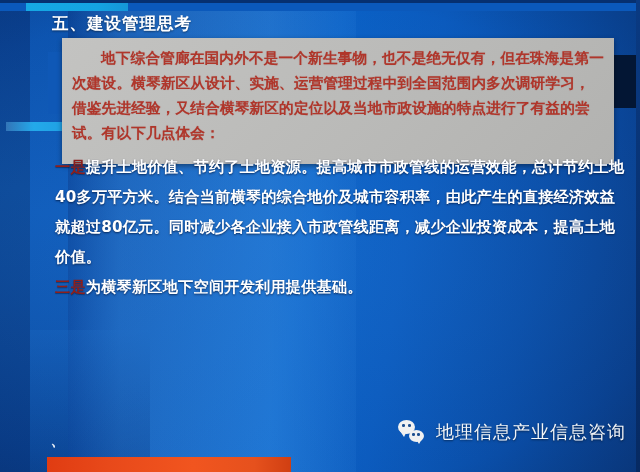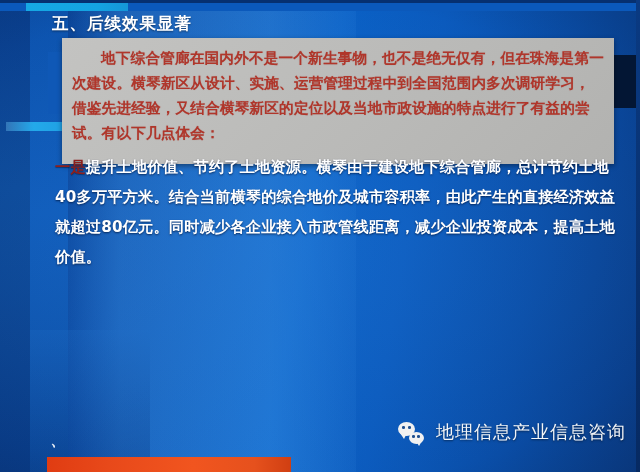--- a/index.html
+++ b/index.html
@@ -126,21 +126,21 @@
   
   .tick{
     position:absolute;left:51px;top:432px;
     color:#e8eef6;font-size:15px;font-weight:bold;
     transform:rotate(8deg);
   }
 
   
   .wechat{
     position:absolute;right:14px;top:420px;
-    display:flex;align-items:flex-end;gap:12px;
+    display:flex;align-items:flex-start;gap:12px;
   }
   .wechat-icon{
     position:relative;width:26px;height:22px;flex:0 0 auto;
   }
   .wechat-icon .b1{
     position:absolute;left:0;top:0;width:17px;height:14px;
     background:#f1f1f1;border-radius:50% 50% 50% 50%;
   }
   .wechat-icon .b1:after{
     content:"";position:absolute;left:2px;bottom:-3px;
@@ -194,32 +194,33 @@
   <div class="patch-bl"></div>
   <div class="bg-vignette"></div>
   <div class="dark-block"></div>
   <div class="top-strip"></div>
   <div class="top-strip-cyan"></div>
   <div class="top-hair"></div>
   <div class="accent-rect"></div>
   <div class="accent-cyan"></div>
   <div class="right-hair"></div>
 
-  <div class="title">五、后续效果显著</div>
+  <div class="title">五、建设管理思考</div>
 
   <div class="quote-box">
     <div class="quote-text">地下综合管廊在国内外不是一个新生事物，也不是绝无仅有，但在珠海是第一次建设。横琴新区从设计、实施、运营管理过程中到全国范围内多次调研学习，借鉴先进经验，又结合横琴新区的定位以及当地市政设施的特点进行了有益的尝试。有以下几点体会：</div>
   </div>
 
   <div class="body-wrap">
 
 
-    <p class="para"><span class="lead">一是</span><span>提升土地价值、节约了土地资源。横琴由于建设地下综合管廊，总计节约土地40多万平方米。结合当前横琴的综合地价及城市容积率，由此产生的直接经济效益就超过80亿元。同时减少各企业接入市政管线距离，减少企业投资成本，提高土地价值。</span></p>
-
-
+    <p class="para"><span class="lead">一是</span><span>提升土地价值、节约了土地资源。提高城市市政管线的运营效能，总计节约土地40多万平方米。结合当前横琴的综合地价及城市容积率，由此产生的直接经济效益就超过80亿元。同时减少各企业接入市政管线距离，减少企业投资成本，提高土地价值。</span></p>
+
+
+    <p class="para"><span class="lead">三是</span><span>为横琴新区地下空间开发利用提供基础。</span></p>
 
 
   </div>
 
   <div class="tick">、</div>
 
   <div class="wechat">
     <div class="wechat-icon">
       <span class="b1"></span>
       <span class="b2"></span>

